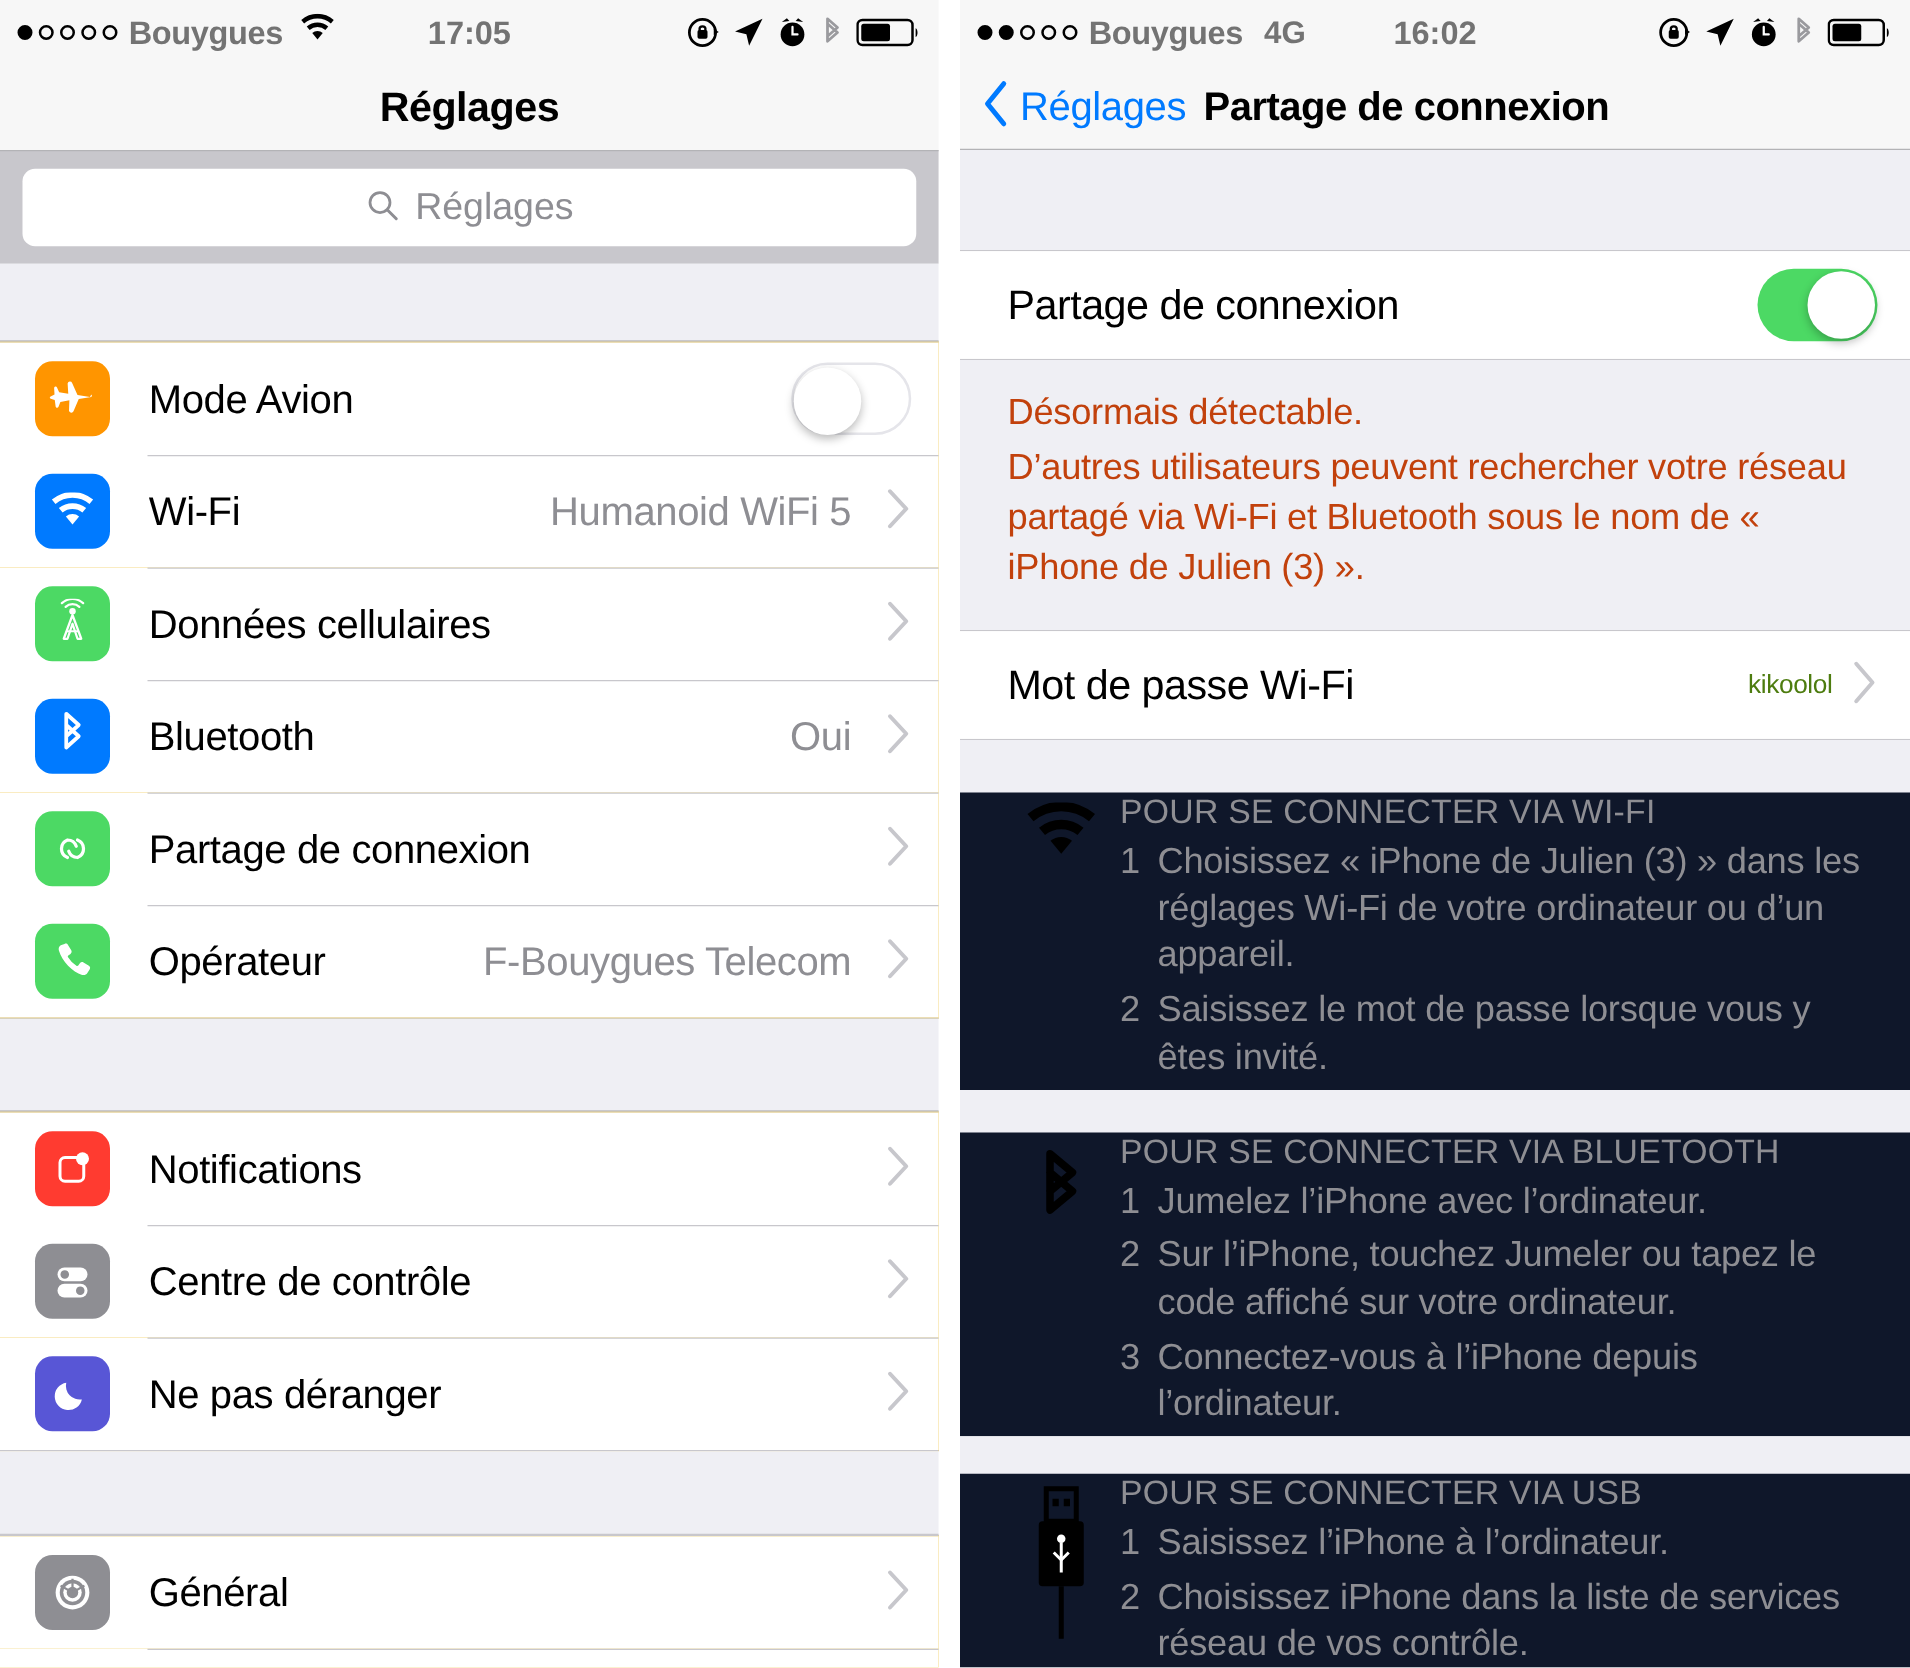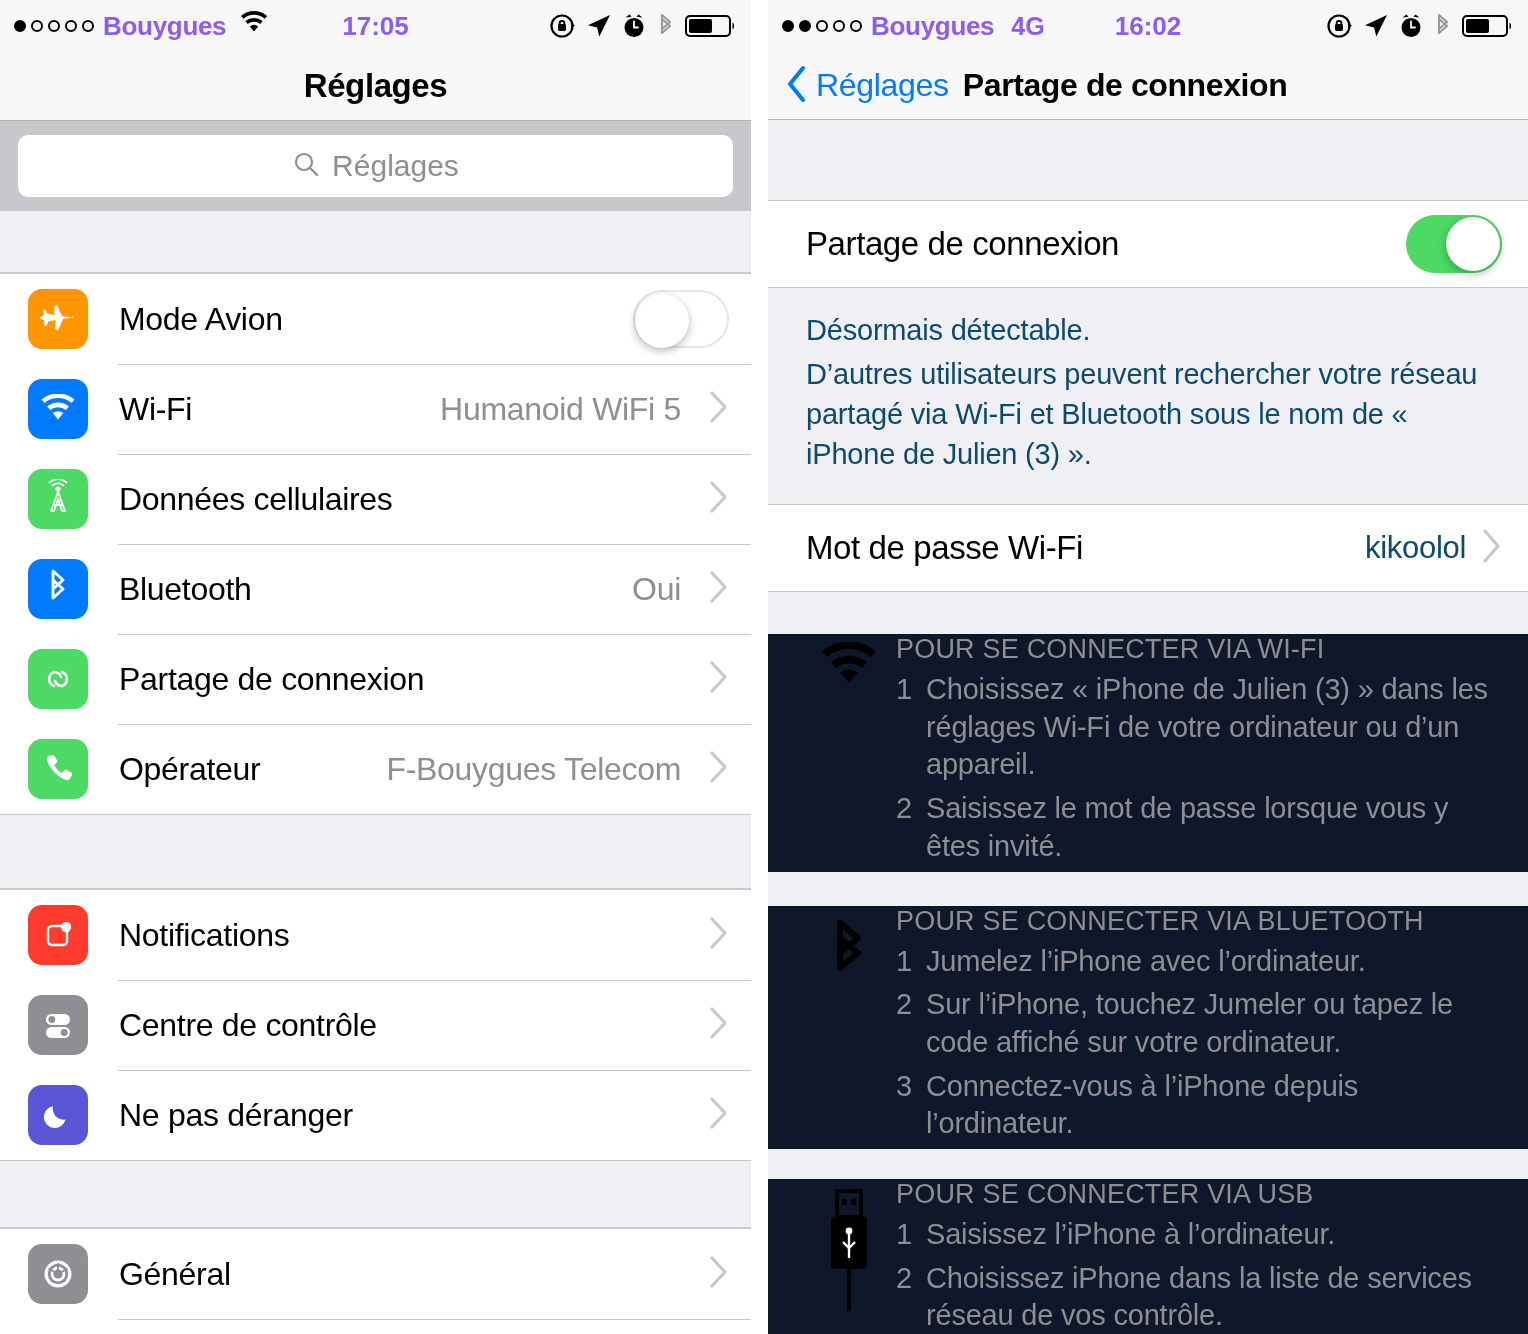--- a/index.html
+++ b/index.html
@@ -16,21 +16,21 @@
   .panel-left  { width: 751px; }
   .gutter      { width: 17px; background: #ffffff; height: 1334px; }
   .panel-right { width: 760px; background: #efeff4; }
 
   
   .statusbar {
     height: 52px;
     display: flex; align-items: center;
     padding: 0 14px;
     font-size: 26px; font-weight: bold;
-    color: #8b5cf6;
+    color: #737373;
     background: #f7f7f7;
     position: relative;
   }
   .panel-right .statusbar { background: #f7f7f7; }
   .sb-left { display: flex; align-items: center; gap: 9px; }
   .dots { display: flex; align-items: center; gap: 5px; }
   .dot { width: 12px; height: 12px; border-radius: 50%; border: 2px solid #000; }
   .dot.on { background: #000; }
   .carrier { font-size: 26px; font-weight: bold; letter-spacing: -0.3px; }
   .net { font-size: 25px; font-weight: bold; margin-left: 8px; }
@@ -104,23 +104,23 @@
 
   
   .rp-spacer { background: #efeff4; }
   .rp-group  { background: #fff; border-top: 1px solid #c8c7cc; border-bottom: 1px solid #c8c7cc; }
   .rp-row {
     display: flex; align-items: center; height: 86px;
     padding: 0 26px 0 38px; background: #fff; position: relative;
   }
   .rp-label { font-size: 33px; color: #000; letter-spacing: -0.4px; }
   .rp-right { margin-left: auto; display: flex; align-items: center; gap: 16px; }
-  .rp-detail { font-size: 31px; color: #0c4a6e; letter-spacing: -0.3px; }
+  .rp-detail { font-size: 21px; color: #4d7c0f; letter-spacing: -0.3px; }
   .rp-footer {
-    background: #efeff4; color: #0c4a6e;
+    background: #efeff4; color: #c2410c;
     font-size: 29px; line-height: 1.38; letter-spacing: -0.2px;
     padding: 22px 28px 26px 38px;
   }
   .rp-footer p { margin-bottom: 4px; }
 
   .instr-block { display: flex; background: #0f172a; padding: 0 34px 0 38px; }
   .instr-icon { flex: 0 0 86px; display: flex; justify-content: center; padding-top: 8px; }
   .instr-body { flex: 1; padding-left: 4px; }
   .instr-title {
     font-size: 27px; color: #8e8e93; letter-spacing: 0.2px;

